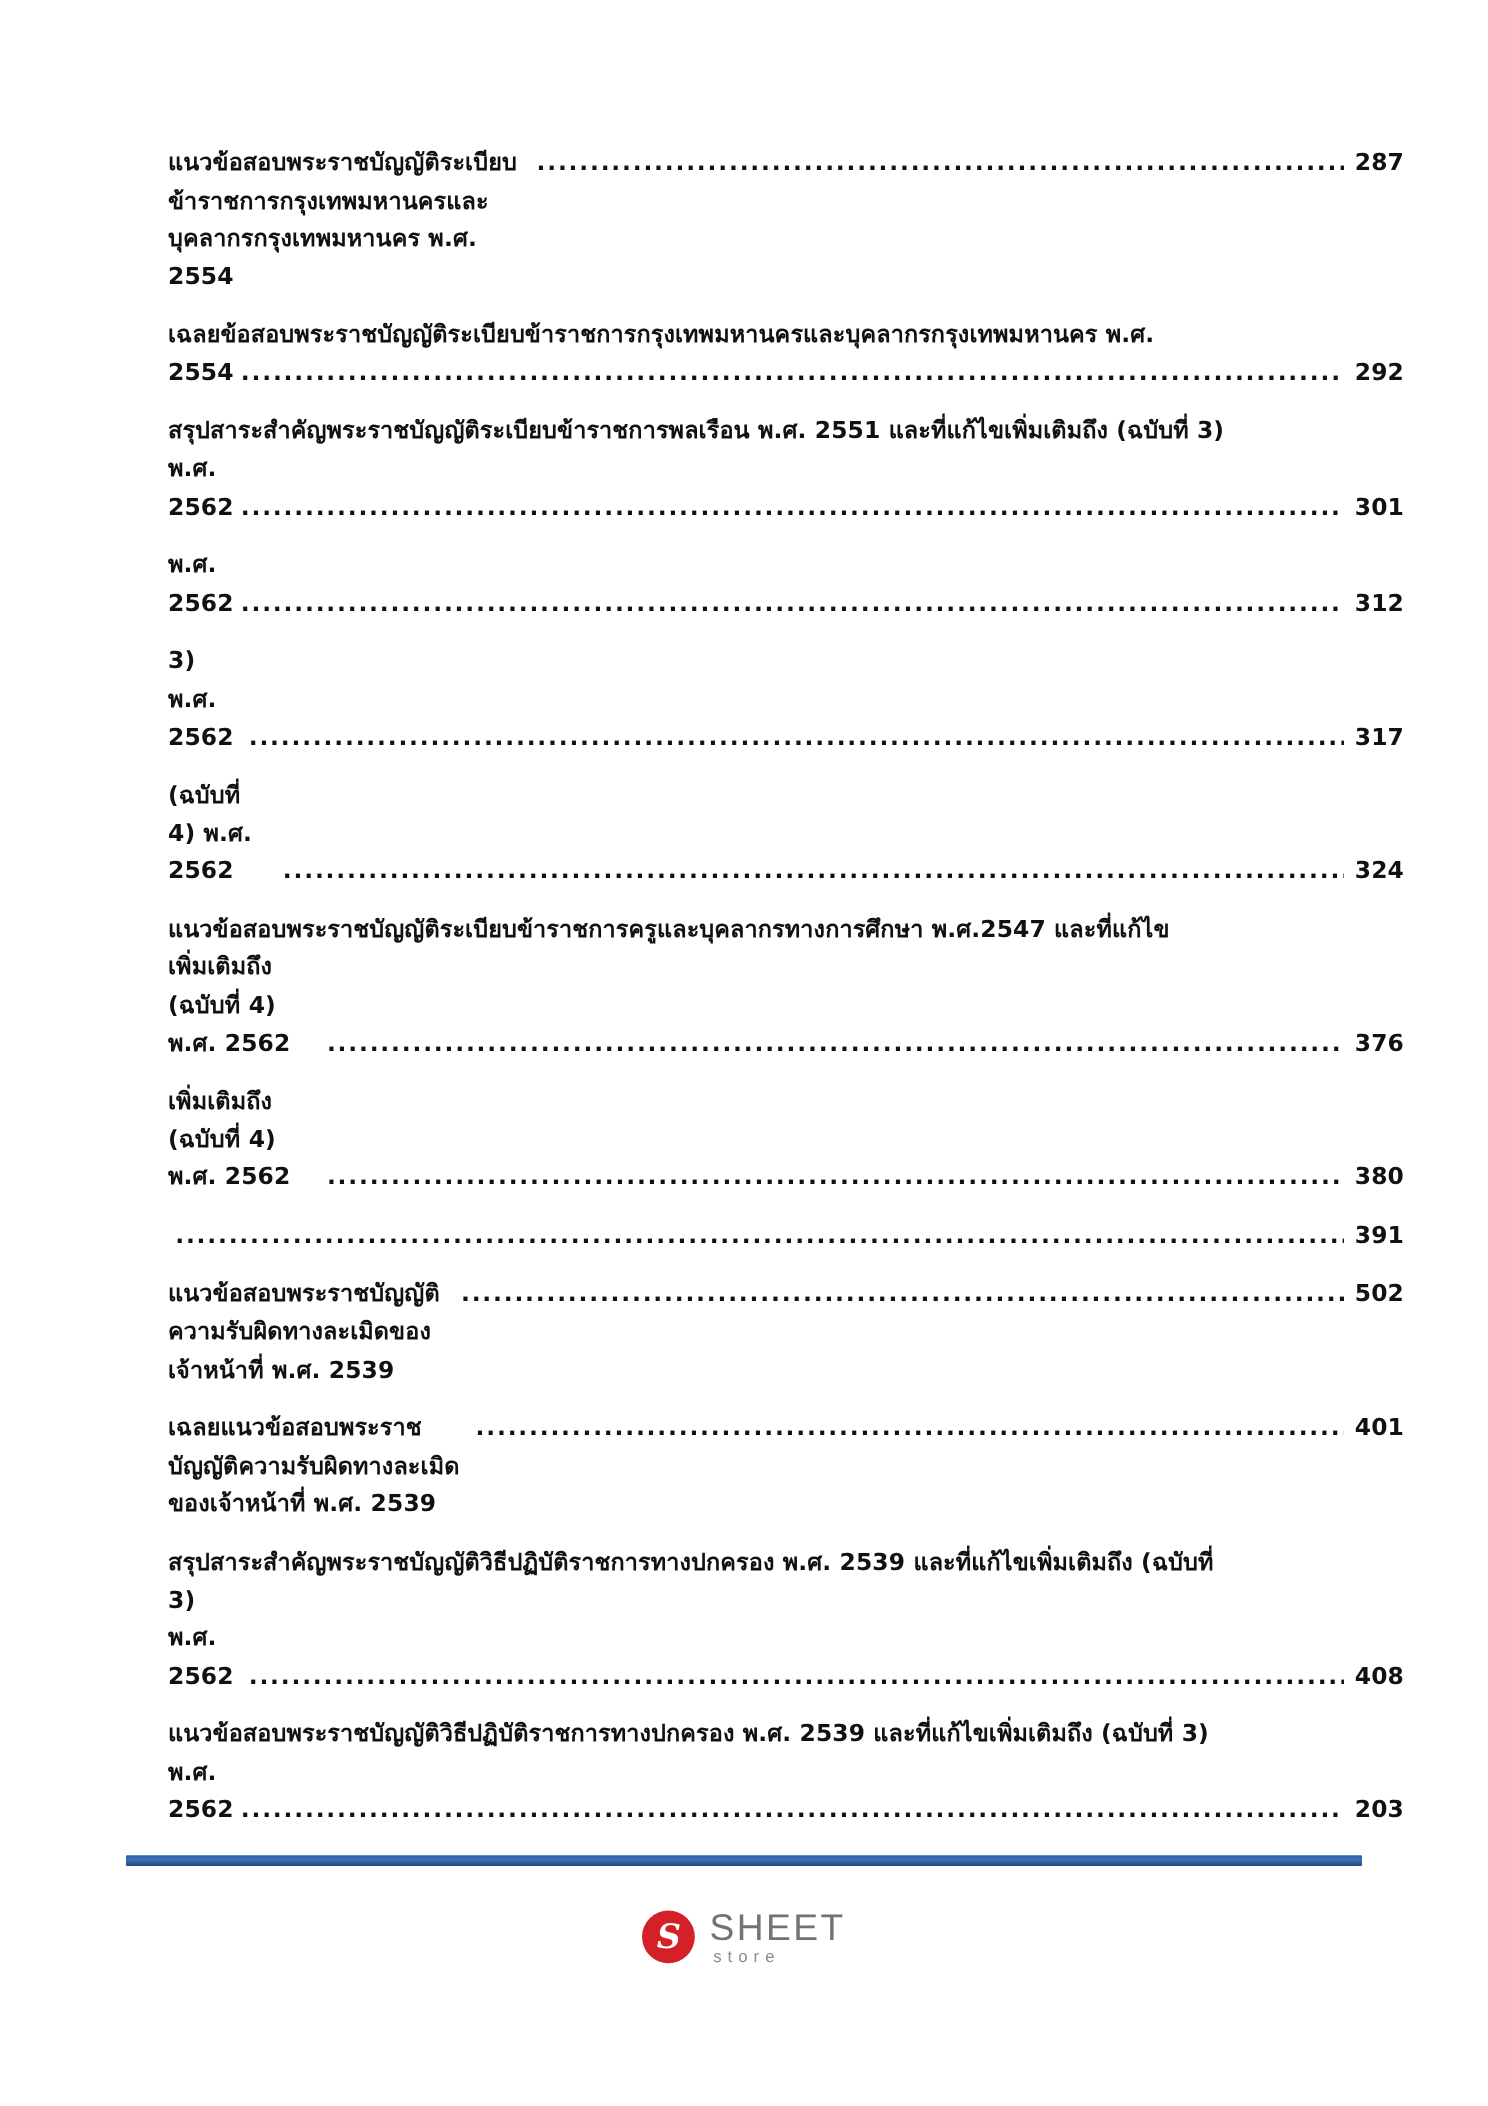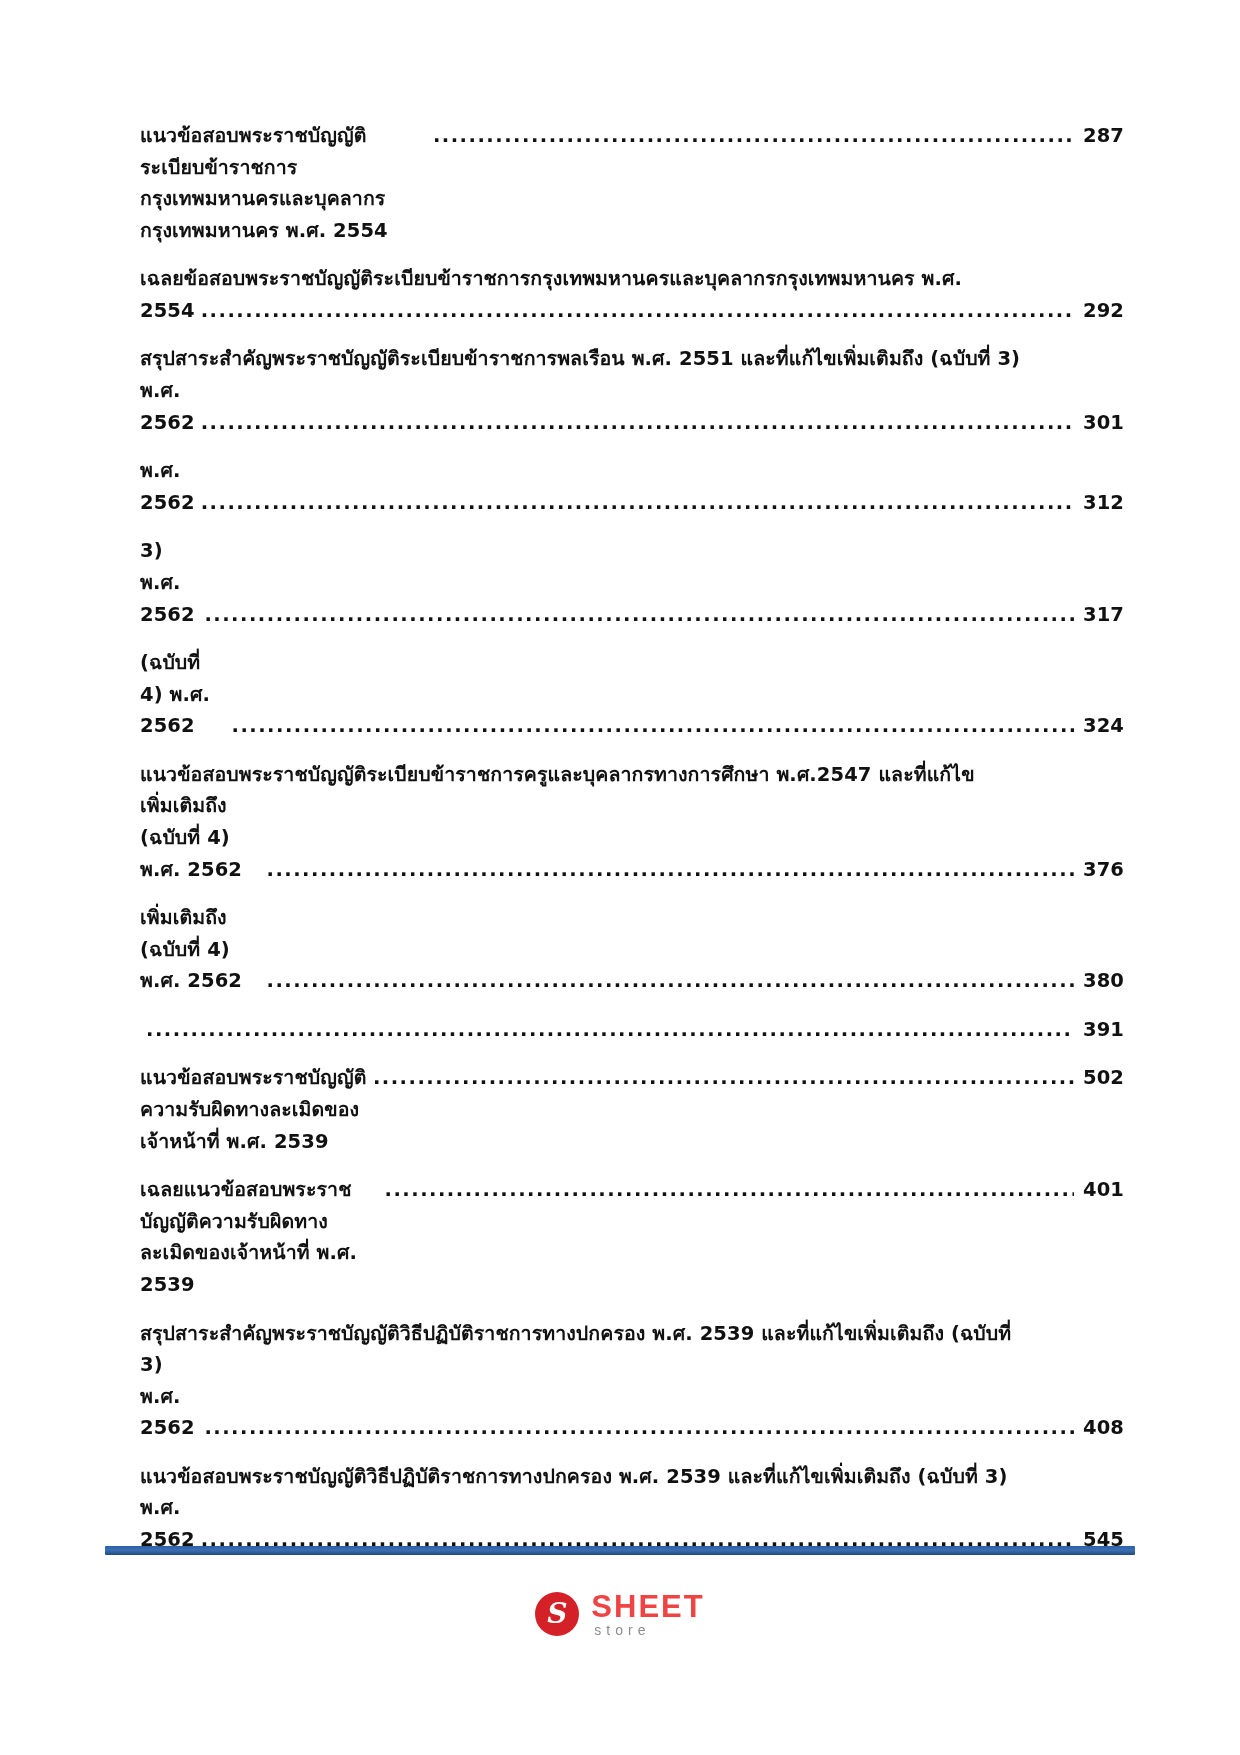--- a/index.html
+++ b/index.html
@@ -11,21 +11,21 @@
     height: 1755px;
     background: #ffffff;
     font-family: "DejaVu Sans", sans-serif;
     color: #1a1a1a;
   }
   .page {
     position: relative;
     width: 1240px;
     height: 1755px;
     box-sizing: border-box;
-    padding: 120px 116px 0 140px;
+    padding: 120px 70px 0 140px;
   }
   .toc {
     display: block;
   }
   .toc-entry {
     display: block;
     font-size: 19.5px;
     font-weight: bold;
     line-height: 1.62;
     margin-bottom: 17px;
@@ -93,24 +93,24 @@
     font-size: 28px;
     line-height: 1;
   }
   .logo-text {
     display: flex;
     flex-direction: column;
     line-height: 1;
   }
   .logo-text .main {
     font-family: "Liberation Sans", sans-serif;
-    font-weight: bold;
+    font-weight: normal;
     font-size: 31px;
     letter-spacing: 2px;
-    color: #ef4444;
+    color: #737373;
   }
   .logo-text .sub {
     font-family: "Liberation Sans", sans-serif;
     font-size: 14px;
     letter-spacing: 5px;
     color: #8c8c8c;
     margin-top: 1px;
     margin-left: 3px;
   }
 </style>
@@ -215,21 +215,21 @@
           <span class="page-num">408</span>
         </div>
       </div>
       <div class="toc-entry">
         <div class="row">
           <span class="title">แนวข้อสอบพระราชบัญญัติวิธีปฏิบัติราชการทางปกครอง พ.ศ. 2539 และที่แก้ไขเพิ่มเติมถึง (ฉบับที่ 3)</span>
         </div>
         <div class="line2">
           <span class="title">พ.ศ. 2562</span>
           <span class="leader">............................................................................................................................................................................................................................</span>
-          <span class="page-num">545</span>
+          <span class="page-num">203</span>
         </div>
       </div>
     </div>
 
   <div class="footer">
     <div class="footer-rule"></div>
     <div class="footer-logo">
       <div class="logo-mark">S</div>
       <div class="logo-text">
         <span class="main">SHEET</span>

